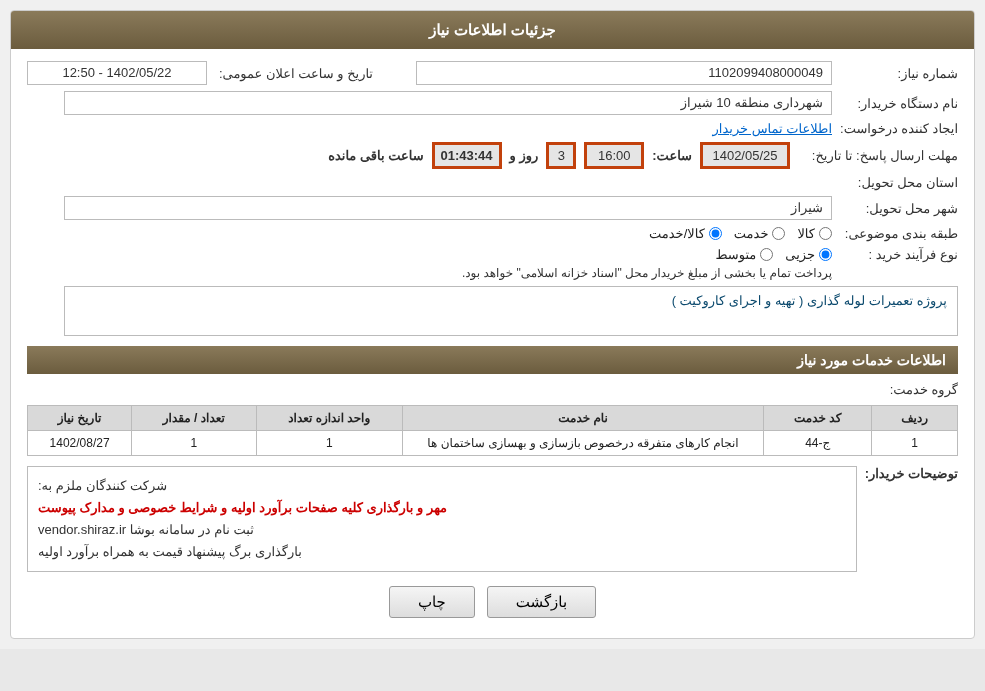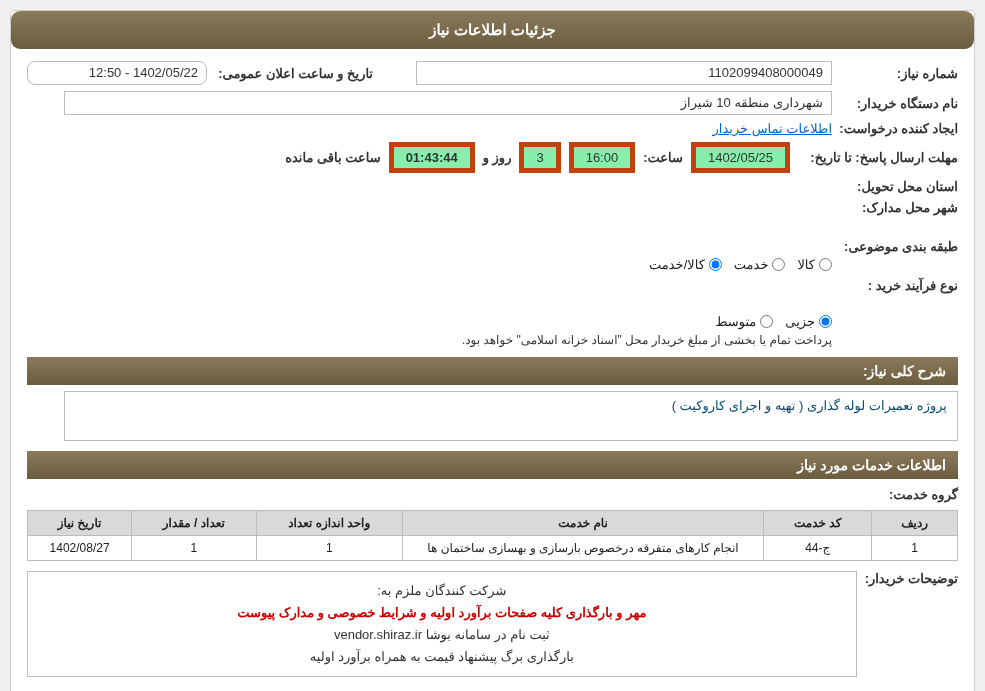--- a/index.html
+++ b/index.html
@@ -22,34 +22,33 @@
       border-radius: 4px;
       overflow: hidden;
     }
     .card-header {
       background: linear-gradient(180deg, #8a7a5a 0%, #6b5c3e 100%);
       color: #fff;
       text-align: center;
       padding: 10px 3px;
       font-size: 15px;
       font-weight: bold;
-      border-radius: 9px;
     }
     .card-body {
       padding: 12px 16px;
     }
     .info-row {
       display: flex;
       align-items: center;
       margin-bottom: 6px;
       gap: 6px;
     }
     .label {
       color: #333;
-      font-weight: bold;
+      font-weight: normal;
       white-space: nowrap;
       min-width: 120px;
       text-align: right;
     }
     .value-box {
       border: 1px solid #bbb;
       background: #fff;
       padding: 3px 8px;
       min-height: 24px;
       flex: 1;
@@ -63,36 +62,35 @@
       cursor: pointer;
       text-decoration: underline;
     }
     .countdown-row {
       display: flex;
       align-items: center;
       gap: 8px;
       margin-bottom: 6px;
     }
     .countdown-box {
-      border: 5px solid #c2410c;
-      background: #86efac;
-      padding: 3px 12px;
+      border: 3px solid #c2410c;
+      background: #e5e5e5;
+      padding: 3px 0;
       min-height: 24px;
       color: #333;
     }
     .radio-group {
       display: flex;
       align-items: center;
       gap: 12px;
     }
     .radio-item {
       display: flex;
       align-items: center;
       gap: 4px;
-      margin-top: 36px;
     }
     .section-header {
       background: linear-gradient(180deg, #8a7a5a 0%, #6b5c3e 100%);
       color: #fff;
       padding: 6px 12px;
       font-weight: bold;
       margin: 10px 0 6px 0;
       font-size: 14px;
     }
     .description-box {
@@ -142,21 +140,21 @@
       font-weight: bold;
       color: #333;
       white-space: nowrap;
       min-width: 80px;
     }
     .notes-content {
       border: 1px solid #bbb;
       background: #fff;
       padding: 8px 10px;
       flex: 1;
-      text-align: center;
+      text-align: left;
       line-height: 1.7;
       color: #333;
     }
     .notes-content .highlight {
       color: #cc0000;
       font-weight: bold;
     }
     .button-row {
       display: flex;
       justify-content: center;
@@ -194,21 +192,21 @@
   <div class="main-card">
     <div class="card-header">
       <span>جزئیات اطلاعات نیاز</span>
     </div>
     <div class="card-body main-content-area">
 
       <div class="info-row">
         <span class="label">شماره نیاز:</span>
         <div class="value-box farsi-input">1102099408000049</div>
         <span class="label" style="min-width:160px;">تاریخ و ساعت اعلان عمومی:</span>
-        <div class="value-box" style="max-width:180px; text-align:right;border-radius:8px;">1402/05/22 - 12:50</div>
+        <div class="value-box" style="max-width:180px; text-align:center;">1402/05/22 - 12:50</div>
       </div>
 
       <div class="info-row">
         <span class="label">نام دستگاه خریدار:</span>
         <div class="value-box farsi-input">شهرداری منطقه 10 شیراز</div>
       </div>
 
       <div class="info-row">
         <span class="label">ایجاد کننده درخواست:</span>
         <span class="link-style">اطلاعات تماس خریدار</span>
@@ -223,21 +221,22 @@
         <span class="shrink-label">روز و</span>
         <div class="countdown-box" style="min-width:70px; text-align:center; color:#333; font-weight:bold;">01:43:44</div>
         <span class="shrink-label">ساعت باقی مانده</span>
       </div>
 
       <div class="info-row">
         <span class="label">استان محل تحویل:</span>
       </div>
 
       <div class="info-row">
-        <span class="label">شهر محل مدارک:</span>
+        <span class="label">شهر محل تحویل:</span>
+        <div class="value-box farsi-input">شیراز</div>
       </div>
 
       <div class="info-row">
         <span class="label">طبقه بندی موضوعی:</span>
         <div class="radio-group">
           <label class="radio-item">
             <input type="radio" name="tabaqe" style="">
             <span>کالا</span>
           </label>
           <label class="radio-item">
@@ -261,23 +260,20 @@
             </label>
             <label class="radio-item">
               <input type="radio" name="farayand" style="">
               <span>متوسط</span>
             </label>
           </div>
           <div style="font-size:12px; color:#333; max-width:700px;">پرداخت تمام یا بخشی از مبلغ خریدار محل "اسناد خزانه اسلامی" خواهد بود.</div>
         </div>
       </div>
 
-      <div class="section-header">
-        <span>شرح کلی نیاز:</span>
-      </div>
 
       <div class="info-row">
         <div class="description-box farsi-input">پروژه تعمیرات لوله گذاری ( تهیه و اجرای کاروکیت )</div>
       </div>
 
       <div class="section-header">
         <span>اطلاعات خدمات مورد نیاز</span>
       </div>
 
       <div class="service-section">

